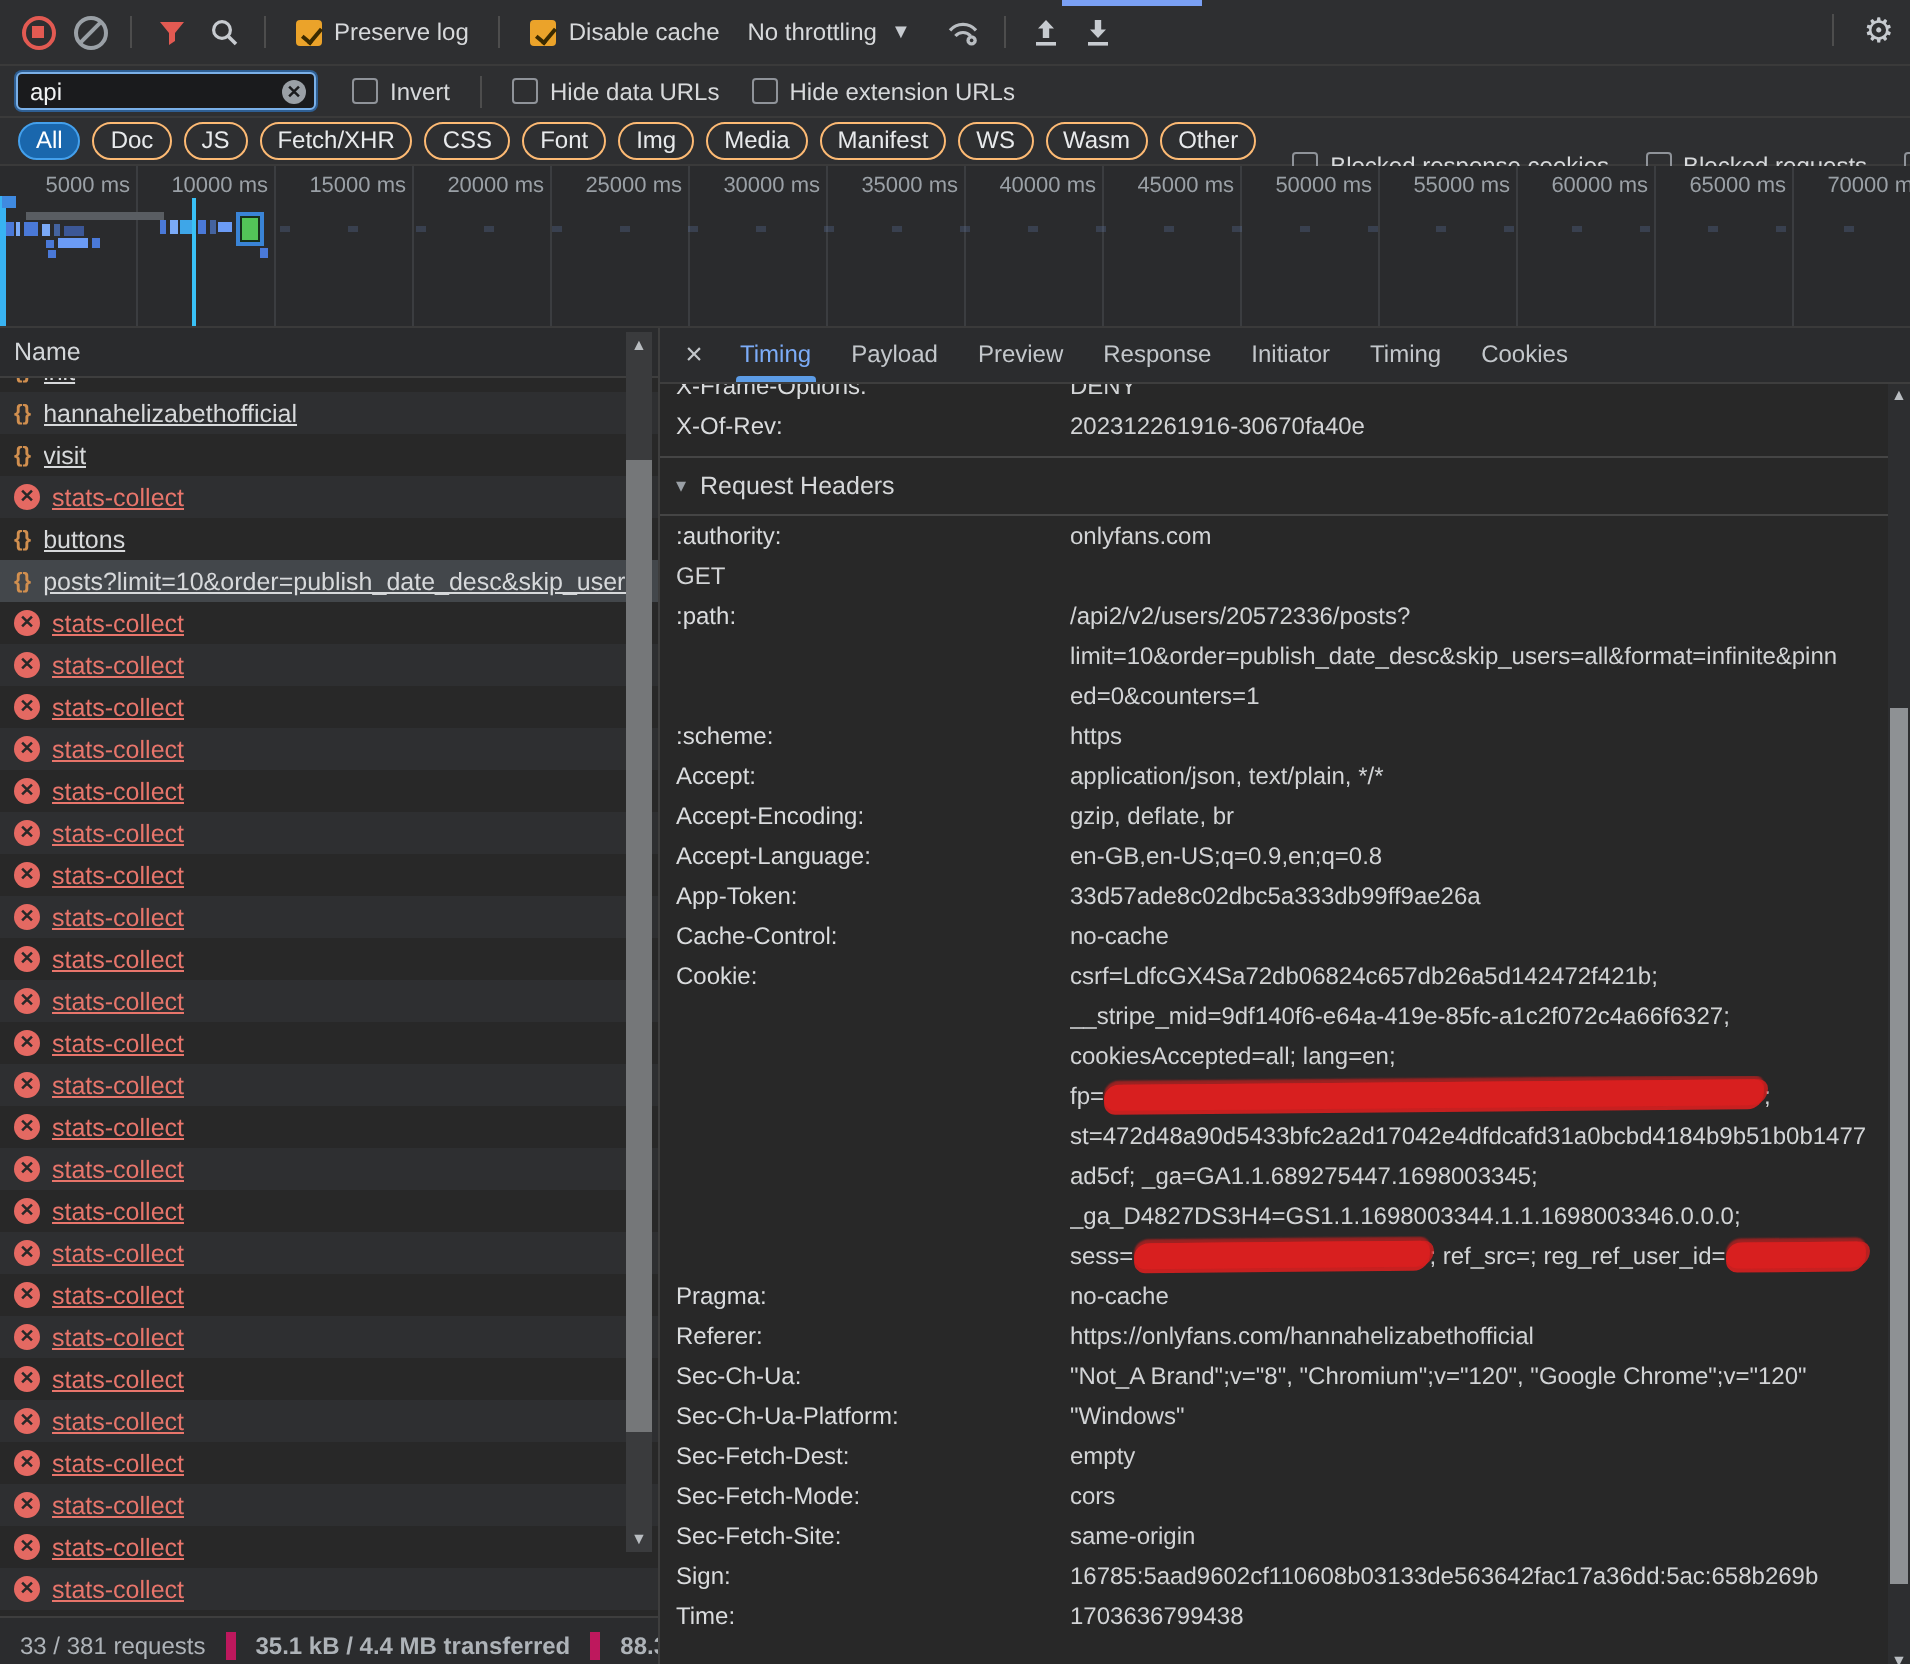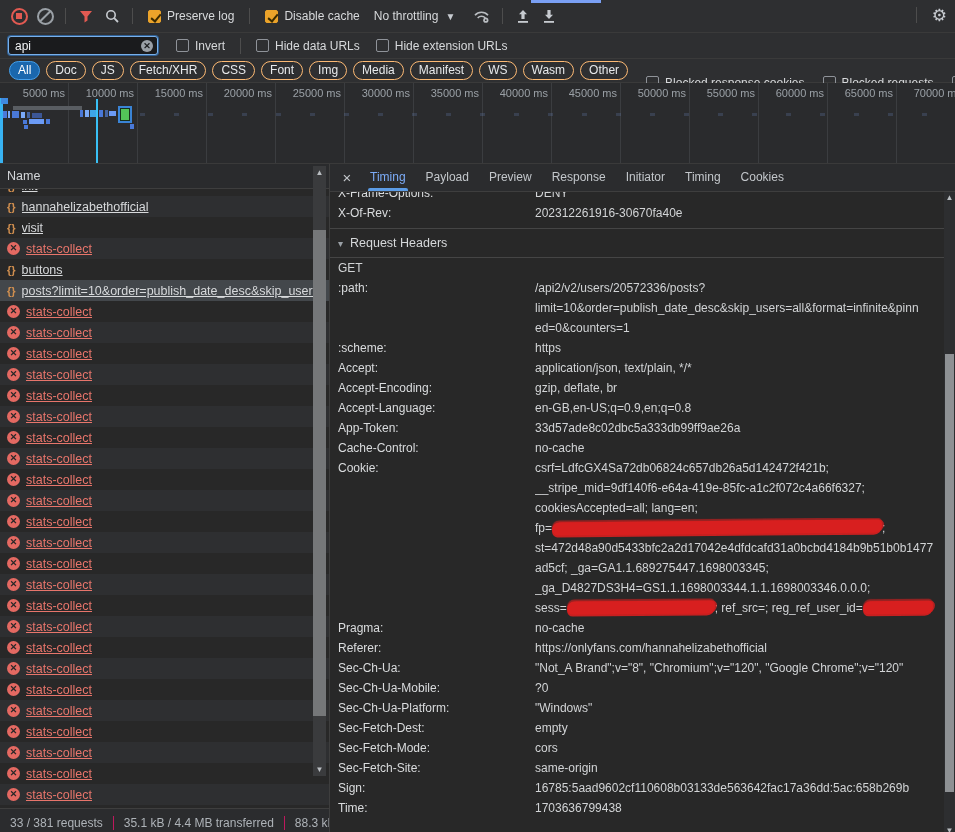--- a/index.html
+++ b/index.html
@@ -57,21 +57,21 @@
   .ic-blk{width:13px;height:13px;border-radius:50%;background:#e46962;color:#282828;font-size:9px;font-weight:bold;
           line-height:13px;text-align:center;flex:0 0 auto;}
   .rlabel{overflow:hidden;text-overflow:clip;text-decoration:underline;}
   
   .lsb{position:absolute;right:3px;top:2px;width:13px;height:610px;background:#3a3b3d;}
   .lsb .thumb{position:absolute;left:0;width:13px;top:64px;height:486px;background:#757779;}
   .sbarrow{position:absolute;left:0;width:13px;text-align:center;font-size:8px;color:#b9bdc1;}
   
   .status{height:27px;border-top:1px solid #3e3e3e;background:#2b2c2e;display:flex;align-items:center;color:#aeb3b8;overflow:hidden;flex:0 0 auto;white-space:nowrap;}
   .status .seg{padding:0 10px;}
-  .status .seg + .seg{border-left:1px solid #be185d;}
+  .status .seg + .seg{border-left:5px solid #be185d;font-weight:bold;}
   
   .right{flex:1;display:flex;flex-direction:column;position:relative;overflow:hidden;background:#282828;}
   .tabs{height:27px;display:flex;align-items:center;border-bottom:1px solid #3e3e3e;background:#2b2c2e;padding-left:4px;flex:0 0 auto;}
   .closex{width:26px;text-align:center;color:#c3c7cb;font-size:15px;flex:0 0 auto;}
   .tab{padding:0 10px;height:27px;line-height:27px;color:#c3c7cb;position:relative;flex:0 0 auto;}
   .tab.active{color:#7cacf8;}
   .tab.active::after{content:'';position:absolute;left:8px;right:8px;bottom:0;height:3px;background:#5c9ce6;border-radius:2px 2px 0 0;}
   .detail-body{flex:1;overflow:hidden;position:relative;padding-right:11px;}
   .detail-scroll{margin-top:-9px;}
   .hrow{display:flex;padding-left:8px;line-height:20px;}
@@ -441,20 +441,26 @@
               <div class="hval">
                 <div class="vline">202312261916-30670fa40e</div>
               </div>
             </div>
             <div class="hdiv"></div>
             <div class="secrow">
               <span class="tri">▾</span>
               <span>Request Headers</span>
             </div>
             <div class="hrow">
+              <div class="hkey">:authority:</div>
+              <div class="hval">
+                <div class="vline">onlyfans.com</div>
+              </div>
+            </div>
+            <div class="hrow">
               <div class="hval">
                 <div class="vline">GET</div>
               </div>
             </div>
             <div class="hrow">
               <div class="hkey">:path:</div>
               <div class="hval">
                 <div class="vline">/api2/v2/users/20572336/posts?</div>
                 <div class="vline">limit=10&amp;order=publish_date_desc&amp;skip_users=all&amp;format=infinite&amp;pinn</div>
                 <div class="vline">ed=0&amp;counters=1</div>
@@ -521,26 +527,20 @@
                 <div class="vline">https://onlyfans.com/hannahelizabethofficial</div>
               </div>
             </div>
             <div class="hrow">
               <div class="hkey">Sec-Ch-Ua:</div>
               <div class="hval">
                 <div class="vline">"Not_A Brand";v="8", "Chromium";v="120", "Google Chrome";v="120"</div>
               </div>
             </div>
             <div class="hrow">
-              <div class="hkey">Sec-Ch-Ua-Mobile:</div>
-              <div class="hval">
-                <div class="vline">?0</div>
-              </div>
-            </div>
-            <div class="hrow">
               <div class="hkey">Sec-Ch-Ua-Platform:</div>
               <div class="hval">
                 <div class="vline">"Windows"</div>
               </div>
             </div>
             <div class="hrow">
               <div class="hkey">Sec-Fetch-Dest:</div>
               <div class="hval">
                 <div class="vline">empty</div>
               </div>

